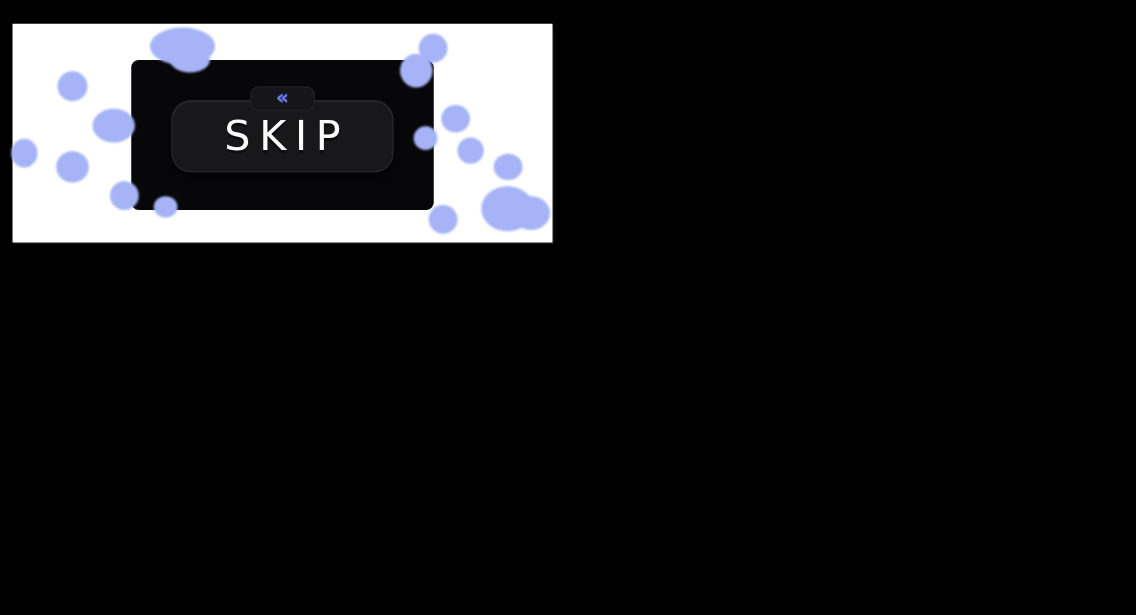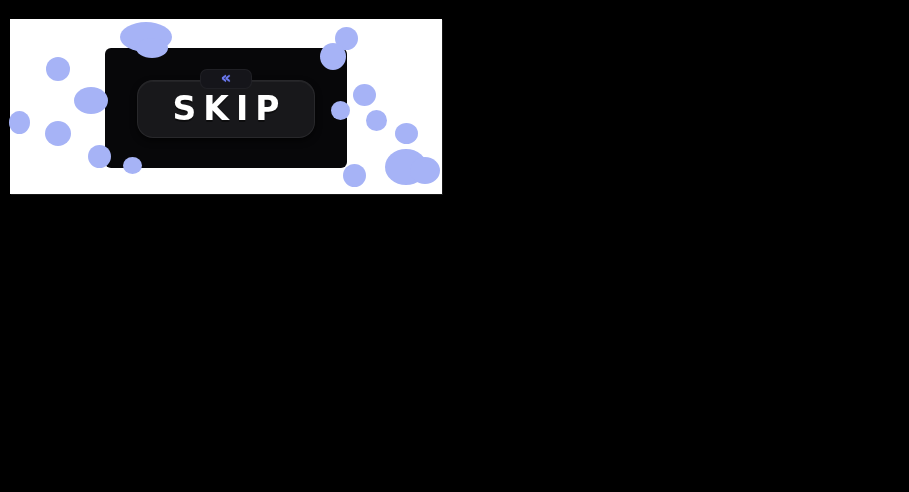--- a/index.html
+++ b/index.html
@@ -62,21 +62,21 @@
     box-shadow: inset 0 1px 0 rgba(255,255,255,0.05), 0 3px 6px rgba(0,0,0,0.6);
     display: flex;
     align-items: center;
     justify-content: center;
     cursor: pointer;
     z-index: 1;
   }
   .skip-button .label {
     color: #ffffff;
     font-size: 33px;
-    font-weight: 700;
+    font-weight: 400;
     letter-spacing: 7px;
     padding-left: 7px; 
     text-shadow: 0 2px 0 rgba(0,0,0,0.45);
     line-height: 1;
     margin-top: -2px;
   }
   .blob-layer {
     position: absolute;
     left: 0; top: 0;
     width: 909px; height: 492px;

